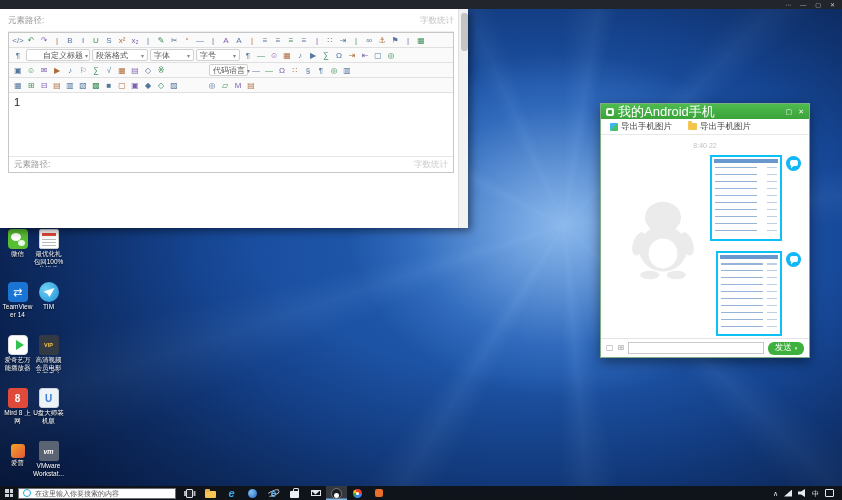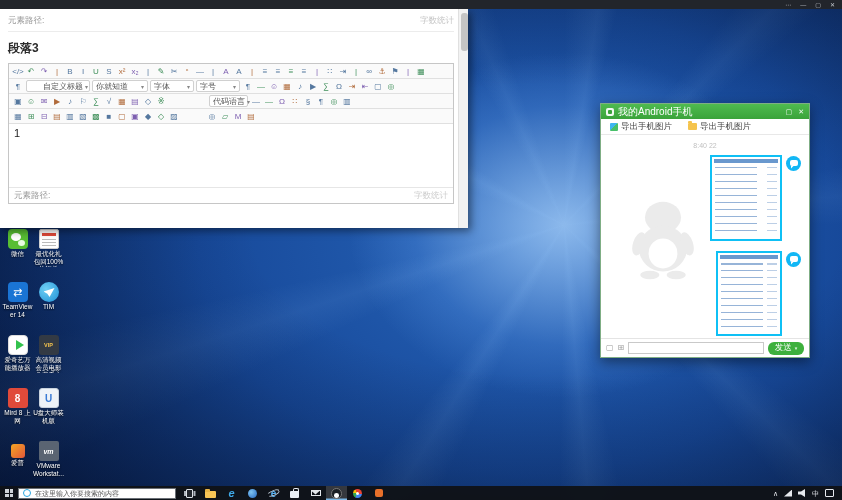--- a/index.html
+++ b/index.html
@@ -58,21 +58,21 @@
   .ed-footer .right{color:#ccc;}
   .scrollbar{position:absolute;right:0;top:0;width:10px;height:219px;background:#f2f2f2;border-left:1px solid #e0e0e0;z-index:3;}
   .scroll-thumb{position:absolute;left:1.5px;top:4px;width:7px;height:38px;background:#c4c4c4;border-radius:3px;}
 
   
   .qq{position:absolute;left:600px;top:103px;width:210px;height:255px;background:#fff;z-index:6;
     border:1px solid #7fae85;box-shadow:0 4px 12px rgba(0,0,0,.45);display:flex;flex-direction:column;}
   .qq-title{height:15px;background:linear-gradient(#4fbb4f,#3aa33a);display:flex;align-items:center;padding:0 5px;gap:4px;flex:none;}
   .qq-app-icon{width:8px;height:8px;background:#fff;border-radius:2px;opacity:.92;flex:none;position:relative;}
   .qq-app-icon::before{content:"";position:absolute;left:2px;top:2px;width:4px;height:4px;background:#3aa33a;border-radius:1px;}
-  .qq-title-text{color:#fff;font-size:10px;flex:1;white-space:nowrap;overflow:hidden;}
+  .qq-title-text{color:#fff;font-size:13px;flex:1;white-space:nowrap;overflow:hidden;}
   .qq-controls{display:flex;gap:6px;color:#eaf7ea;font-size:7px;line-height:1;}
   .qq-tabs{height:16px;display:flex;align-items:center;gap:16px;padding:0 9px;border-bottom:1px solid #e8e8e8;background:#fff;flex:none;}
   .qq-tab{display:flex;align-items:center;gap:3px;font-size:8.5px;color:#444;cursor:default;}
   .tab-ico-img{width:8px;height:8px;border-radius:1px;background:linear-gradient(135deg,#3fb6f0 50%,#49c06a 50%);flex:none;}
   .tab-ico-folder{width:9px;height:7px;background:#f5c44e;border-radius:1px;position:relative;flex:none;}
   .tab-ico-folder::before{content:"";position:absolute;left:0;top:-2px;width:4px;height:2px;background:#f5c44e;border-radius:1px 1px 0 0;}
   .qq-chat{flex:1;position:relative;background:#fff;overflow:hidden;}
   .qq-time{text-align:center;font-size:7px;color:#c0c0c0;padding-top:7px;}
   .penguin{position:absolute;left:26px;top:56px;width:72px;height:96px;}
   .msg{position:absolute;display:flex;align-items:flex-start;gap:4px;}
@@ -175,21 +175,20 @@
     <span class="wc">✕</span>
   </div>
 
   <div class="browser">
     <div class="bcontent">
       <div class="statusrow">
         <span>元素路径:</span>
         <span class="right">字数统计</span>
       </div>
       <div class="divider"></div>
-      <div class="heading">段落3</div>
       <div class="editor">
         <div class="trow">
           <span class="run">
 
           <span class="ticon">&lt;/&gt;</span>
               <span class="ticon">↶</span>
               <span class="ticon">↷</span>
               <span class="ticon">|</span>
               <span class="ticon">B</span>
               <span class="ticon">I</span>
@@ -220,21 +219,21 @@
               <span class="ticon">|</span>
               <span class="ticon">▦</span>
             </span>
         </div>
         <div class="trow">
           <span class="run">
 
           <span class="ticon">¶</span>
             </span>
           <span class="dd dd-custom">自定义标题</span>
-          <span class="dd dd-format">你就知道</span>
+          <span class="dd dd-format">段落格式</span>
           <span class="dd dd-font">字体</span>
           <span class="dd dd-size">字号</span>
           <span class="run">
 
           <span class="ticon">¶</span>
               <span class="ticon">—</span>
               <span class="ticon">☺</span>
               <span class="ticon">▦</span>
               <span class="ticon">♪</span>
               <span class="ticon">▶</span>

